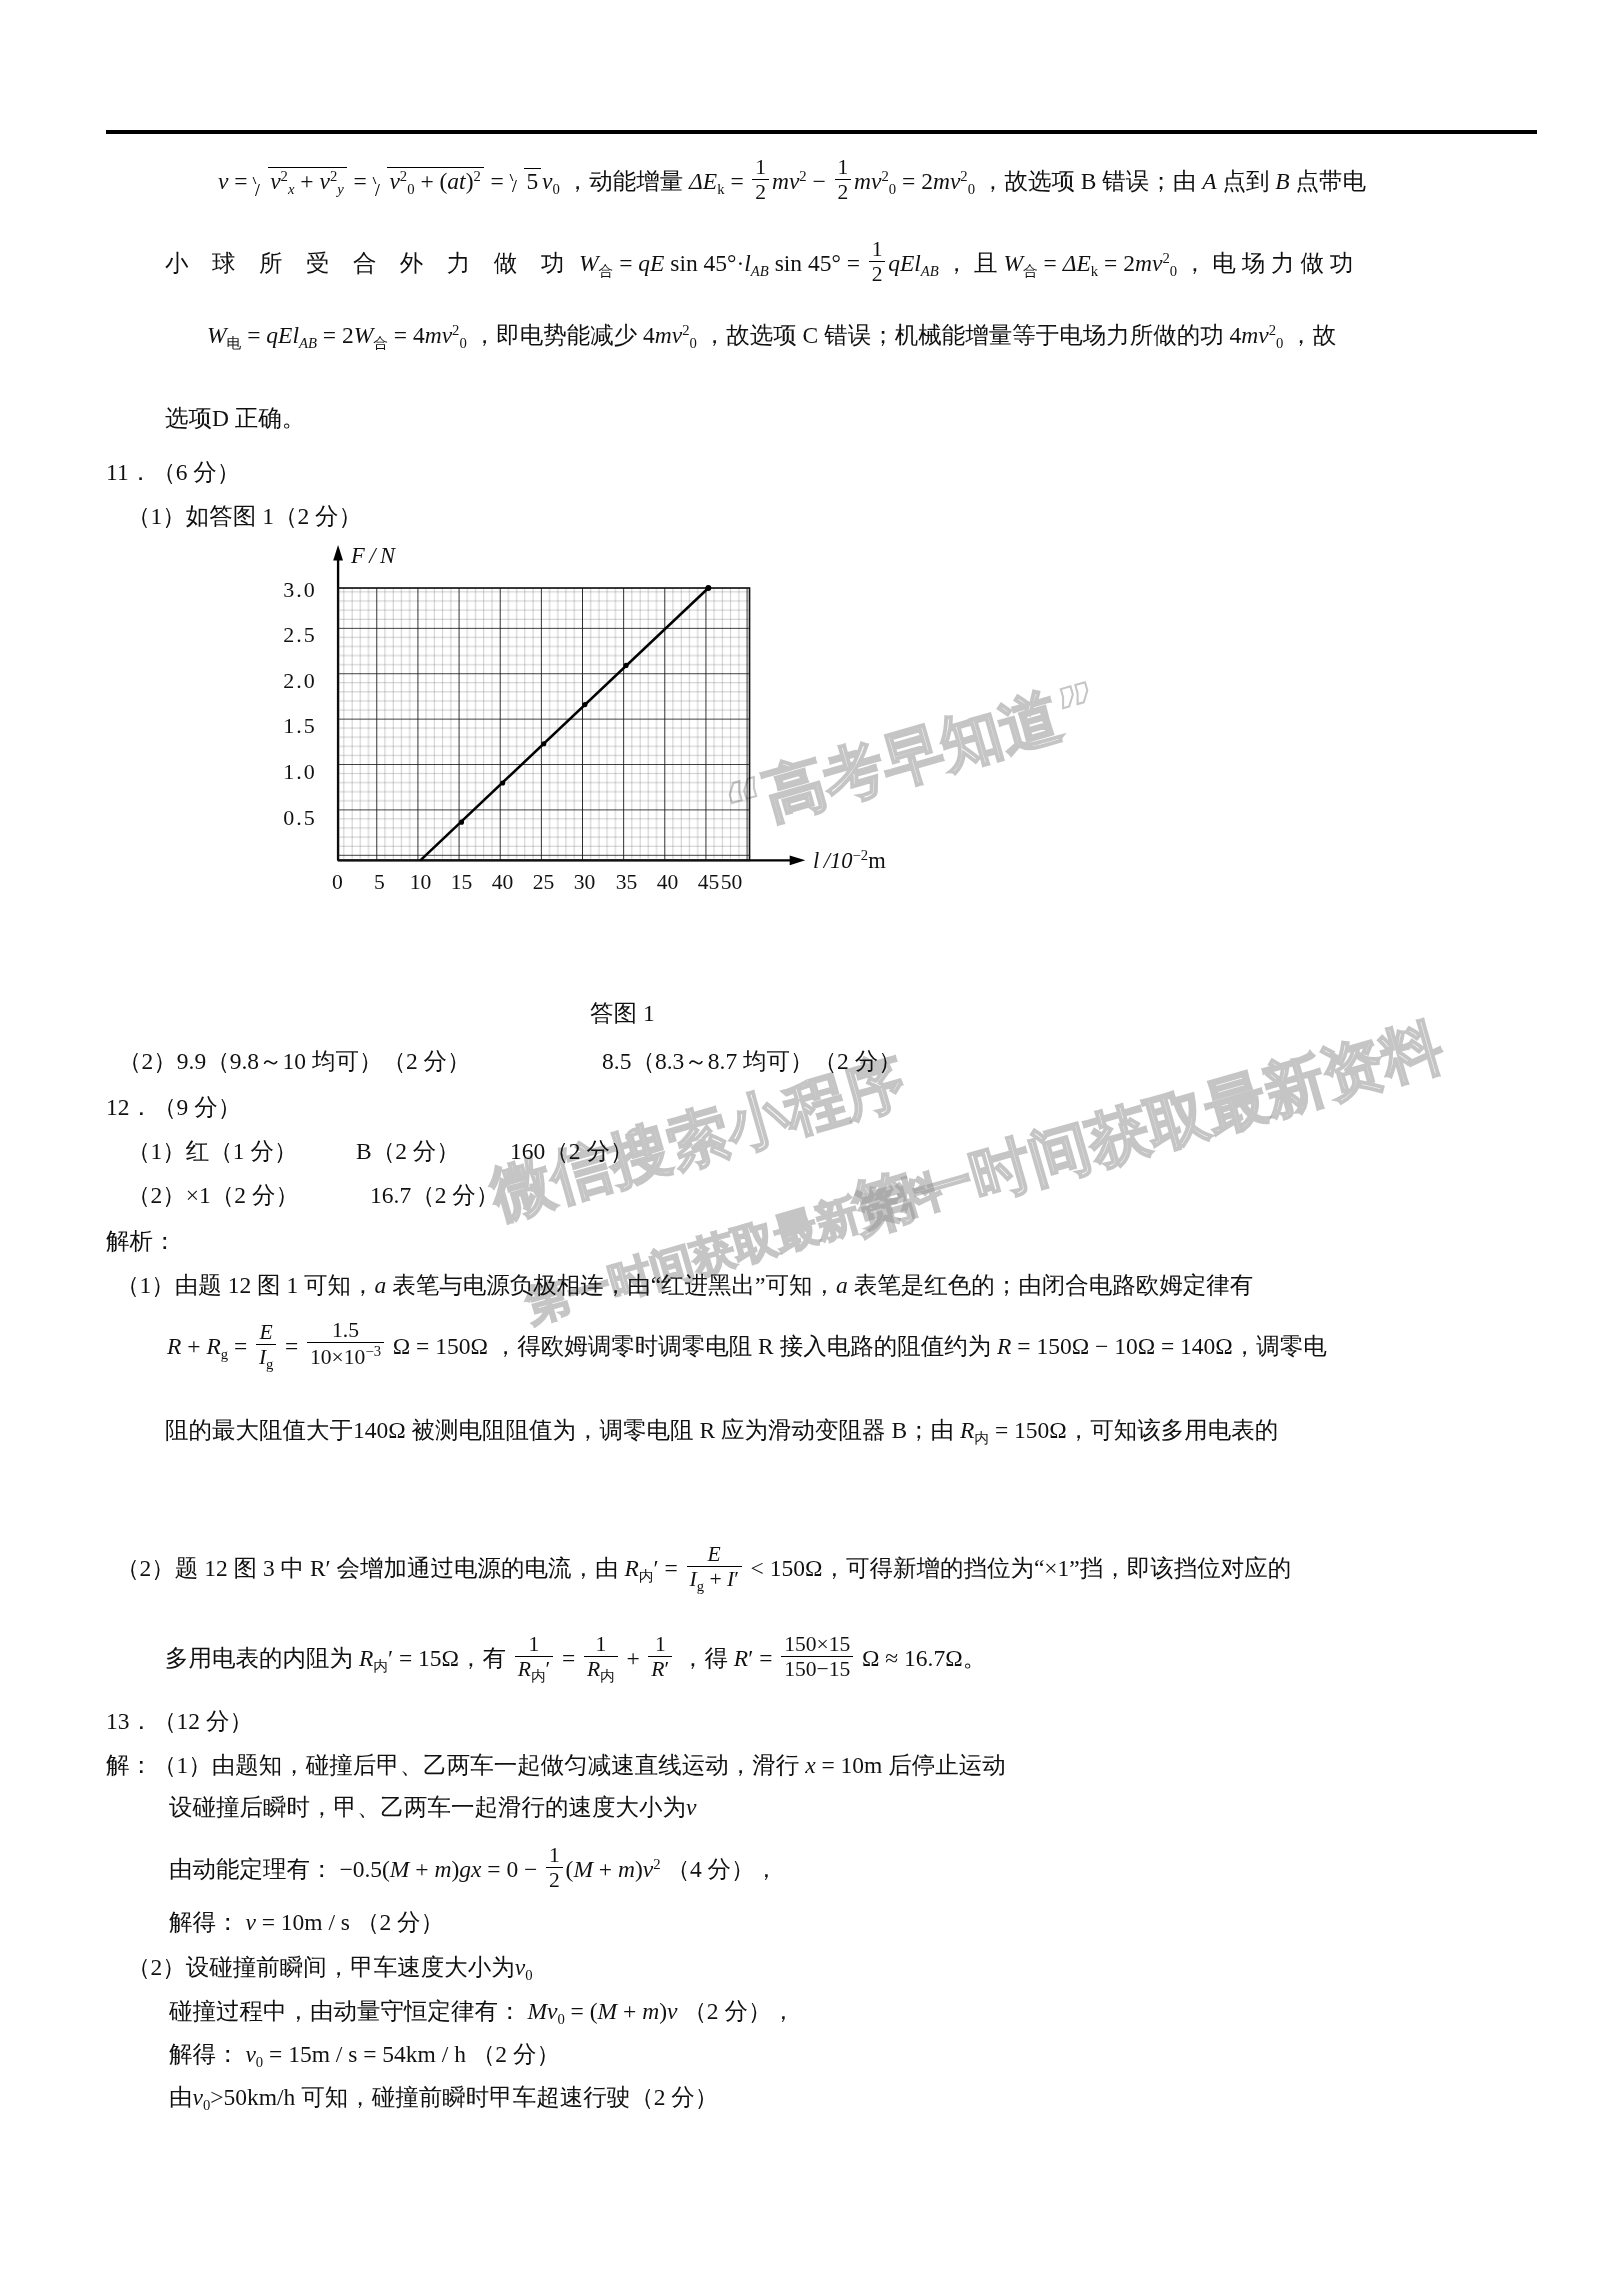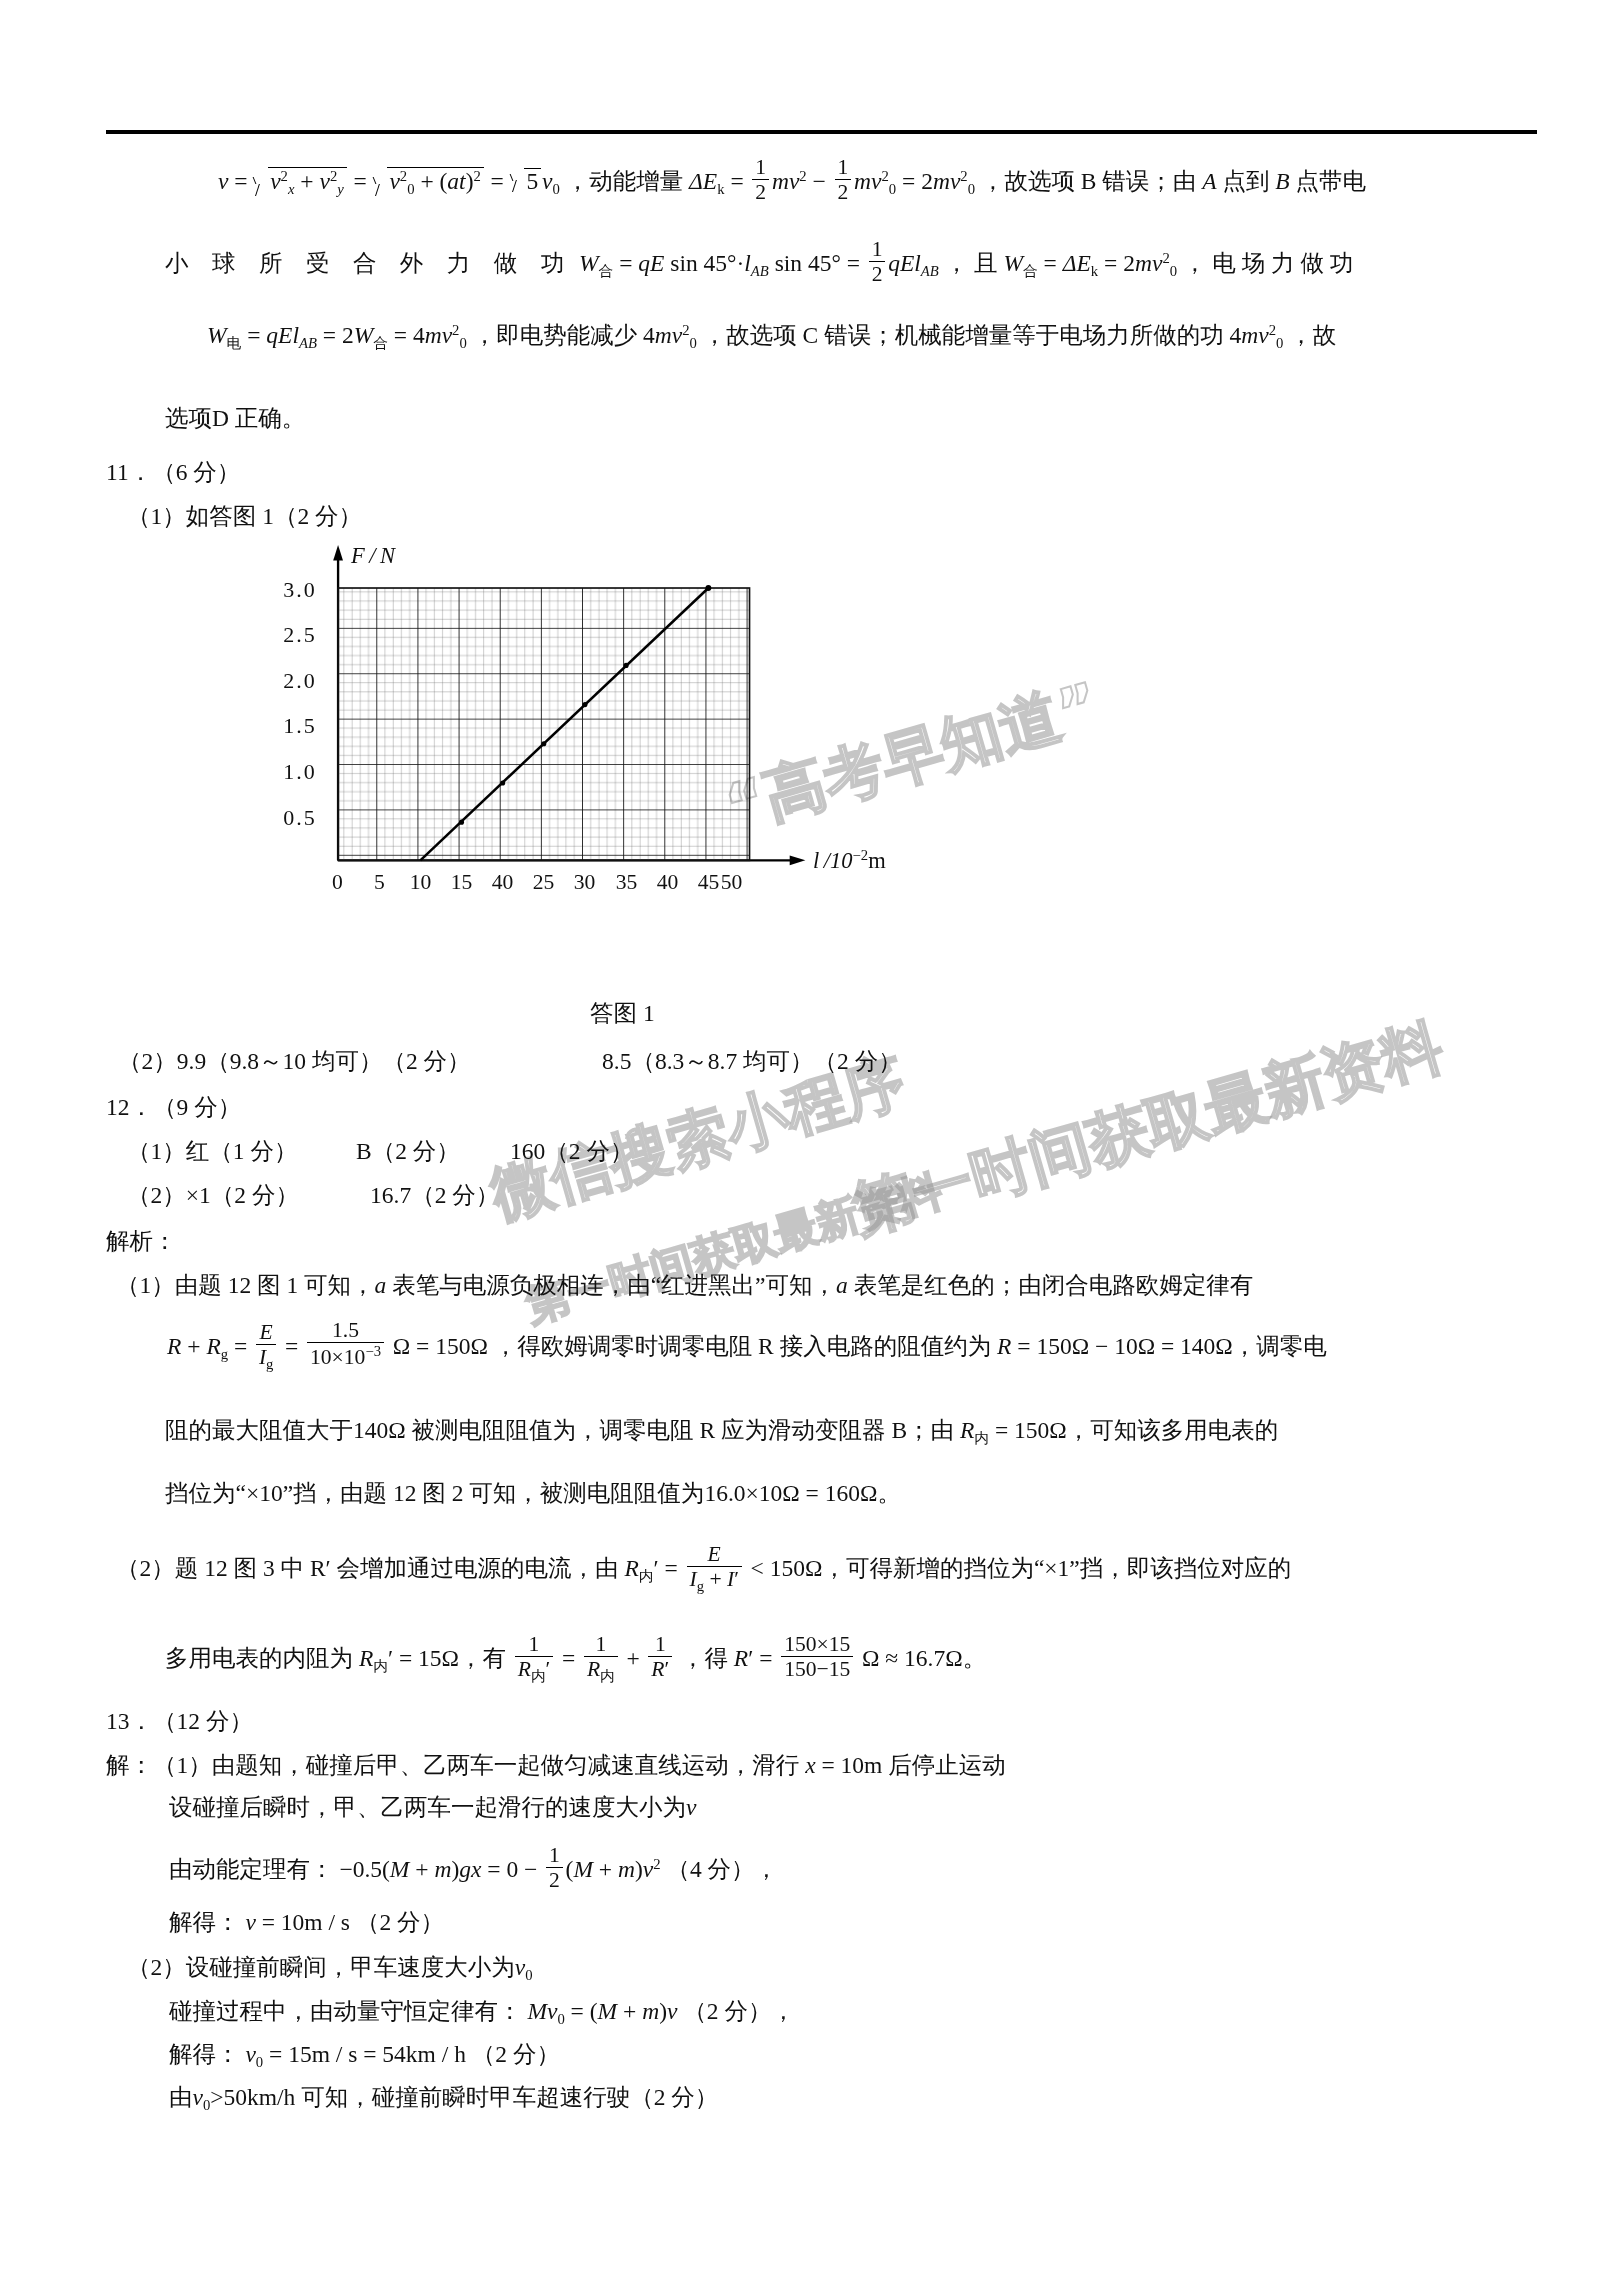--- a/index.html
+++ b/index.html
@@ -194,23 +194,20 @@
     Ω = 150Ω
     <span>，得欧姆调零时调零电阻 R 接入电路的阻值约为</span>
     <span class="it">R</span> = 150Ω − 10Ω = 140Ω<span>，调零电</span>
   </div>
 
   <div class="tx" style="left:165px;top:1419px;">
     <span>阻的最大阻值大于140Ω 被测电阻阻值为，调零电阻 R 应为滑动变阻器 B；由</span>
     <span class="it">R</span><span class="sub">内</span> = 150Ω<span>，可知该多用电表的</span>
   </div>
 
-  <div class="tx" style="left:165px;top:1482px;">
-    <span>挡位为“×10”挡，由题 12 图 2 可知，被测电阻阻值为</span>16.0×10Ω = 160Ω<span>。</span>
-  </div>
 
   <div class="tx" style="left:116px;top:1542px;">
     <span>（2）题 12 图 3 中 R′ 会增加通过电源的电流，由</span>
     <span class="it">R</span><span class="sub">内</span>′ =
     <span class="frac"><span class="it">E</span><span class="den"><span class="it">I</span><span class="sub">g</span> + <span class="it">I</span>′</span></span>
     &lt; 150Ω<span>，可得新增的挡位为“×1”挡，即该挡位对应的</span>
   </div>
 
   <div class="tx" style="left:165px;top:1632px;">
     <span>多用电表的内阻为</span>

